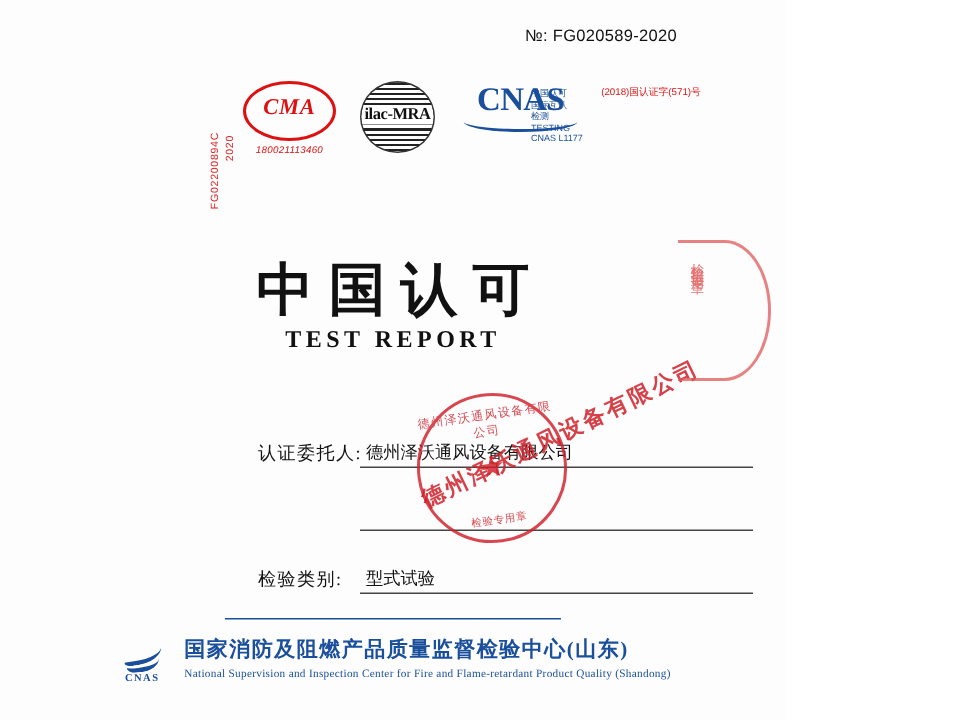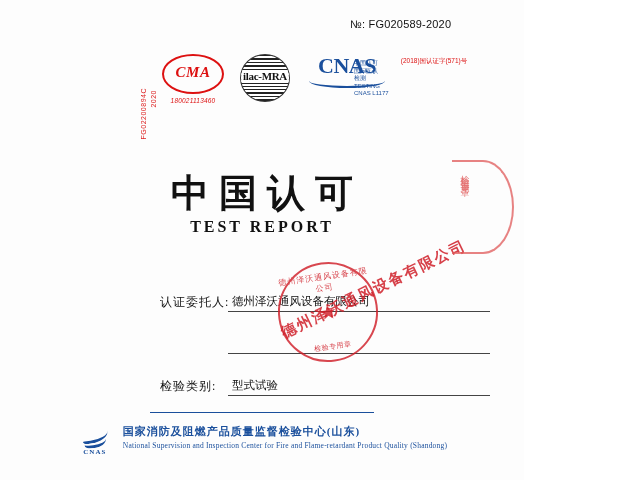--- a/index.html
+++ b/index.html
@@ -197,21 +197,21 @@
     font-family: "Liberation Serif", serif;
     font-weight: bold;
     font-size: 16px;
     letter-spacing: 3px;
     color: #111;
   }
 
   
   .fields {
     position: absolute;
-    left: 160px;
+    left: 172px;
     top: 292px;
     width: 330px;
   }
   .field-row {
     position: relative;
     height: 28px;
     margin-bottom: 14px;
   }
   .field-label {
     position: absolute;
@@ -364,21 +364,21 @@
     font-size: 7px;
     color: #1a4f9c;
     letter-spacing: 1px;
     font-family: "Liberation Serif", serif;
     font-weight: bold;
   }
   .footer-cn {
     margin-left: 46px;
     font-family: "Liberation Serif", serif;
     font-weight: bold;
-    font-size: 11px;
+    font-size: 14px;
     color: #1a4f9c;
     letter-spacing: 1px;
     white-space: nowrap;
   }
   .footer-en {
     margin-left: 46px;
     font-family: "Liberation Serif", serif;
     font-size: 7.5px;
     color: #1a4f9c;
     letter-spacing: 0.2px;

